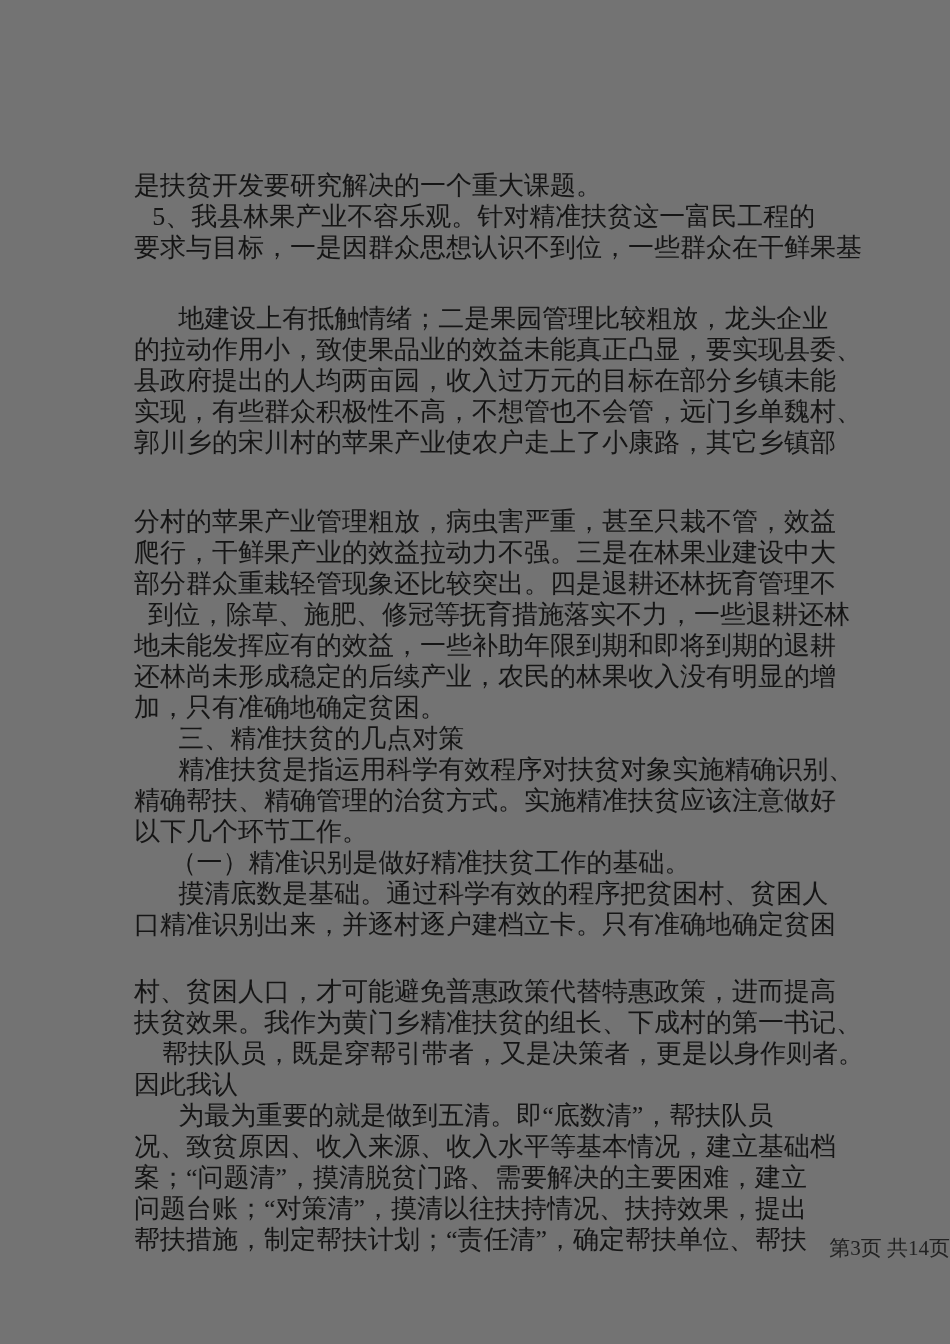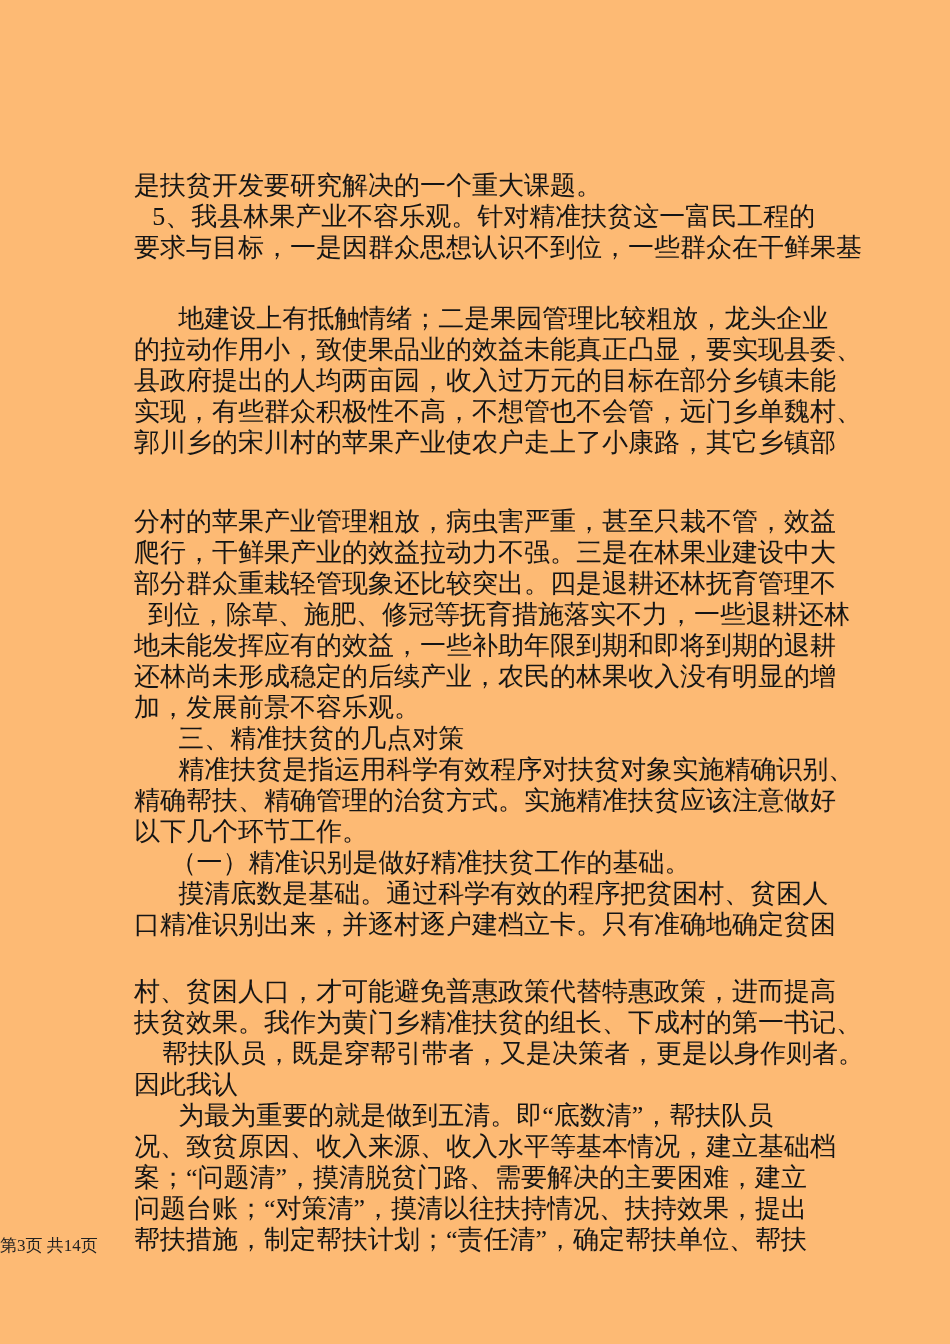--- a/index.html
+++ b/index.html
@@ -11,21 +11,21 @@
     height: 1344px;
     background: #ffffff;
     font-family: "Liberation Serif", "DejaVu Serif", serif;
     color: #151515;
     position: relative;
     overflow: hidden;
   }
   .page {
     position: absolute;
     inset: 0;
-    background: #fdba74;
+    background: #737373;
   }
   .doc-body {
     position: absolute;
     top: 170px;
     left: 134px;
     width: 730px;
   }
   .line {
     font-size: 26px;
     line-height: 31px;
@@ -34,22 +34,22 @@
     letter-spacing: 0;
   }
   .line.blank {
     height: 40px;
   }
   .footer {
     position: absolute;
     left: 0;
     right: 0;
     top: 1234px;
-    text-align: left;
-    font-size: 17px;
+    text-align: right;
+    font-size: 21px;
     color: #222222;
   }
 </style>
 </head>
 <body>
 
 <div class="page">
   <div class="doc-body">
       <div class="line" style="padding-left: 0em;">是扶贫开发要研究解决的一个重大课题。</div>
       <div class="line" style="padding-left: 0.7em;">5、我县林果产业不容乐观。针对精准扶贫这一富民工程的</div>
@@ -59,21 +59,21 @@
       <div class="line" style="padding-left: 0em;">的拉动作用小，致使果品业的效益未能真正凸显，要实现县委、</div>
       <div class="line" style="padding-left: 0em;">县政府提出的人均两亩园，收入过万元的目标在部分乡镇未能</div>
       <div class="line" style="padding-left: 0em;">实现，有些群众积极性不高，不想管也不会管，远门乡单魏村、</div>
       <div class="line" style="padding-left: 0em;">郭川乡的宋川村的苹果产业使农户走上了小康路，其它乡镇部</div>
       <div class="line" style="padding-left: 0em; margin-top: 48px;">分村的苹果产业管理粗放，病虫害严重，甚至只栽不管，效益</div>
       <div class="line" style="padding-left: 0em;">爬行，干鲜果产业的效益拉动力不强。三是在林果业建设中大</div>
       <div class="line" style="padding-left: 0em;">部分群众重栽轻管现象还比较突出。四是退耕还林抚育管理不</div>
       <div class="line" style="padding-left: 0em; text-align: center;">到位，除草、施肥、修冠等抚育措施落实不力，一些退耕还林</div>
       <div class="line" style="padding-left: 0em;">地未能发挥应有的效益，一些补助年限到期和即将到期的退耕</div>
       <div class="line" style="padding-left: 0em;">还林尚未形成稳定的后续产业，农民的林果收入没有明显的增</div>
-      <div class="line" style="padding-left: 0em;">加，发展前景不容乐观。</div>
+      <div class="line" style="padding-left: 0em;">加，只有准确地确定贫困。</div>
       <div class="line" style="padding-left: 1.7em;">三、精准扶贫的几点对策</div>
       <div class="line" style="padding-left: 1.7em;">精准扶贫是指运用科学有效程序对扶贫对象实施精确识别、</div>
       <div class="line" style="padding-left: 0em;">精确帮扶、精确管理的治贫方式。实施精准扶贫应该注意做好</div>
       <div class="line" style="padding-left: 0em;">以下几个环节工作。</div>
       <div class="line" style="padding-left: 1.4em;">（一）精准识别是做好精准扶贫工作的基础。</div>
       <div class="line" style="padding-left: 1.7em;">摸清底数是基础。通过科学有效的程序把贫困村、贫困人</div>
       <div class="line" style="padding-left: 0em;">口精准识别出来，并逐村逐户建档立卡。只有准确地确定贫困</div>
       <div class="line" style="padding-left: 0em; margin-top: 36px;">村、贫困人口，才可能避免普惠政策代替特惠政策，进而提高</div>
       <div class="line" style="padding-left: 0em;">扶贫效果。我作为黄门乡精准扶贫的组长、下成村的第一书记、</div>
       <div class="line" style="padding-left: 0em; text-align: right;">帮扶队员，既是穿帮引带者，又是决策者，更是以身作则者。</div>

